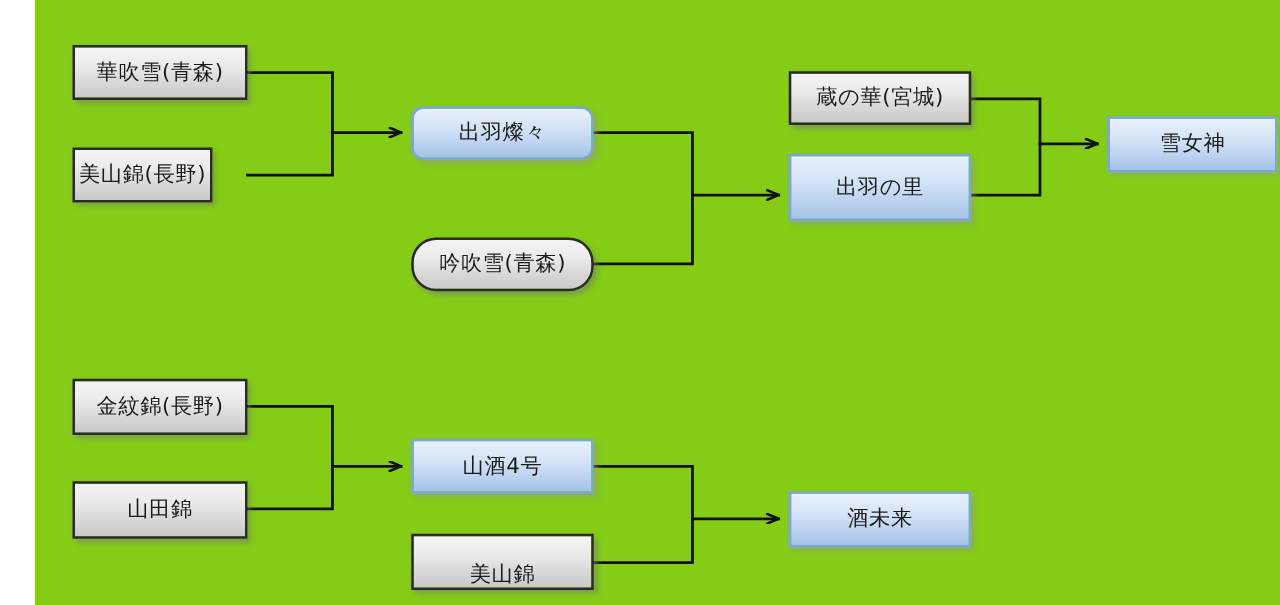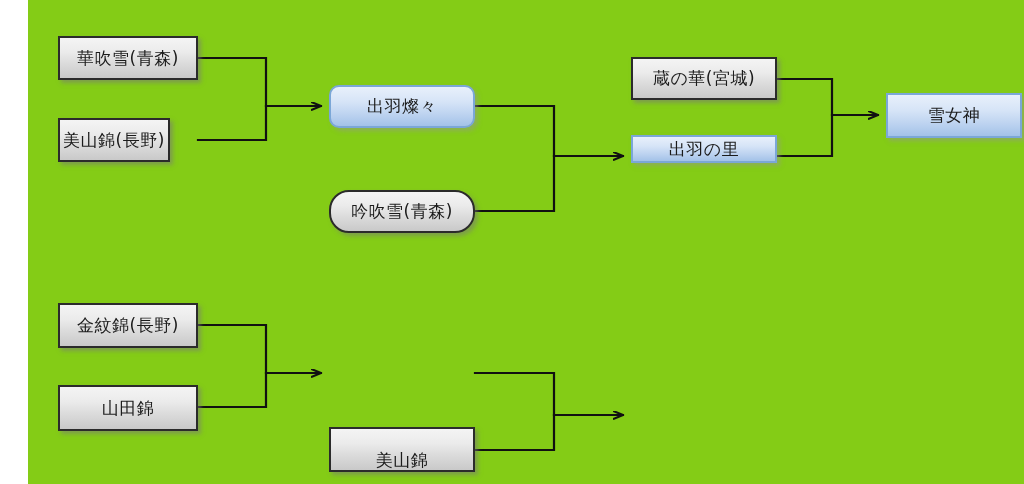--- a/index.html
+++ b/index.html
@@ -110,35 +110,41 @@
   </div>
 
   <div class="node gray" style="left:301px; top:190px; width:146px; height:43px;border-radius:20px;">
     <span class="node-label">吟吹雪(青森)</span>
   </div>
 
   <div class="node gray" style="left:603px; top:57px; width:146px; height:43px;">
     <span class="node-label">蔵の華(宮城)</span>
   </div>
 
-  <div class="node blue" style="left:603px; top:135px; width:146px; height:28px;">
+  <div class="node blue" style="left:603px; top:123px; width:146px; height:54px;">
     <span class="node-label">出羽の里</span>
   </div>
 
   <div class="node gray" style="left:30px; top:303px; width:140px; height:45px;">
     <span class="node-label">金紋錦(長野)</span>
   </div>
 
   <div class="node blue" style="left:858px; top:93px; width:136px; height:45px;">
     <span class="node-label">雪女神</span>
   </div>
 
   <div class="node gray" style="left:30px; top:385px; width:140px; height:46px;">
     <span class="node-label">山田錦</span>
   </div>
 
+  <div class="node blue" style="left:301px; top:351px; width:146px; height:44px;">
+    <span class="node-label">山酒4号</span>
+  </div>
 
   <div class="node gray" style="left:301px; top:427px; width:146px; height:45px;align-items:flex-end;">
     <span class="node-label">美山錦</span>
   </div>
 
+  <div class="node blue" style="left:603px; top:393px; width:146px; height:45px;">
+    <span class="node-label">酒未来</span>
+  </div>
 
 </div>
 
 </body></html>

